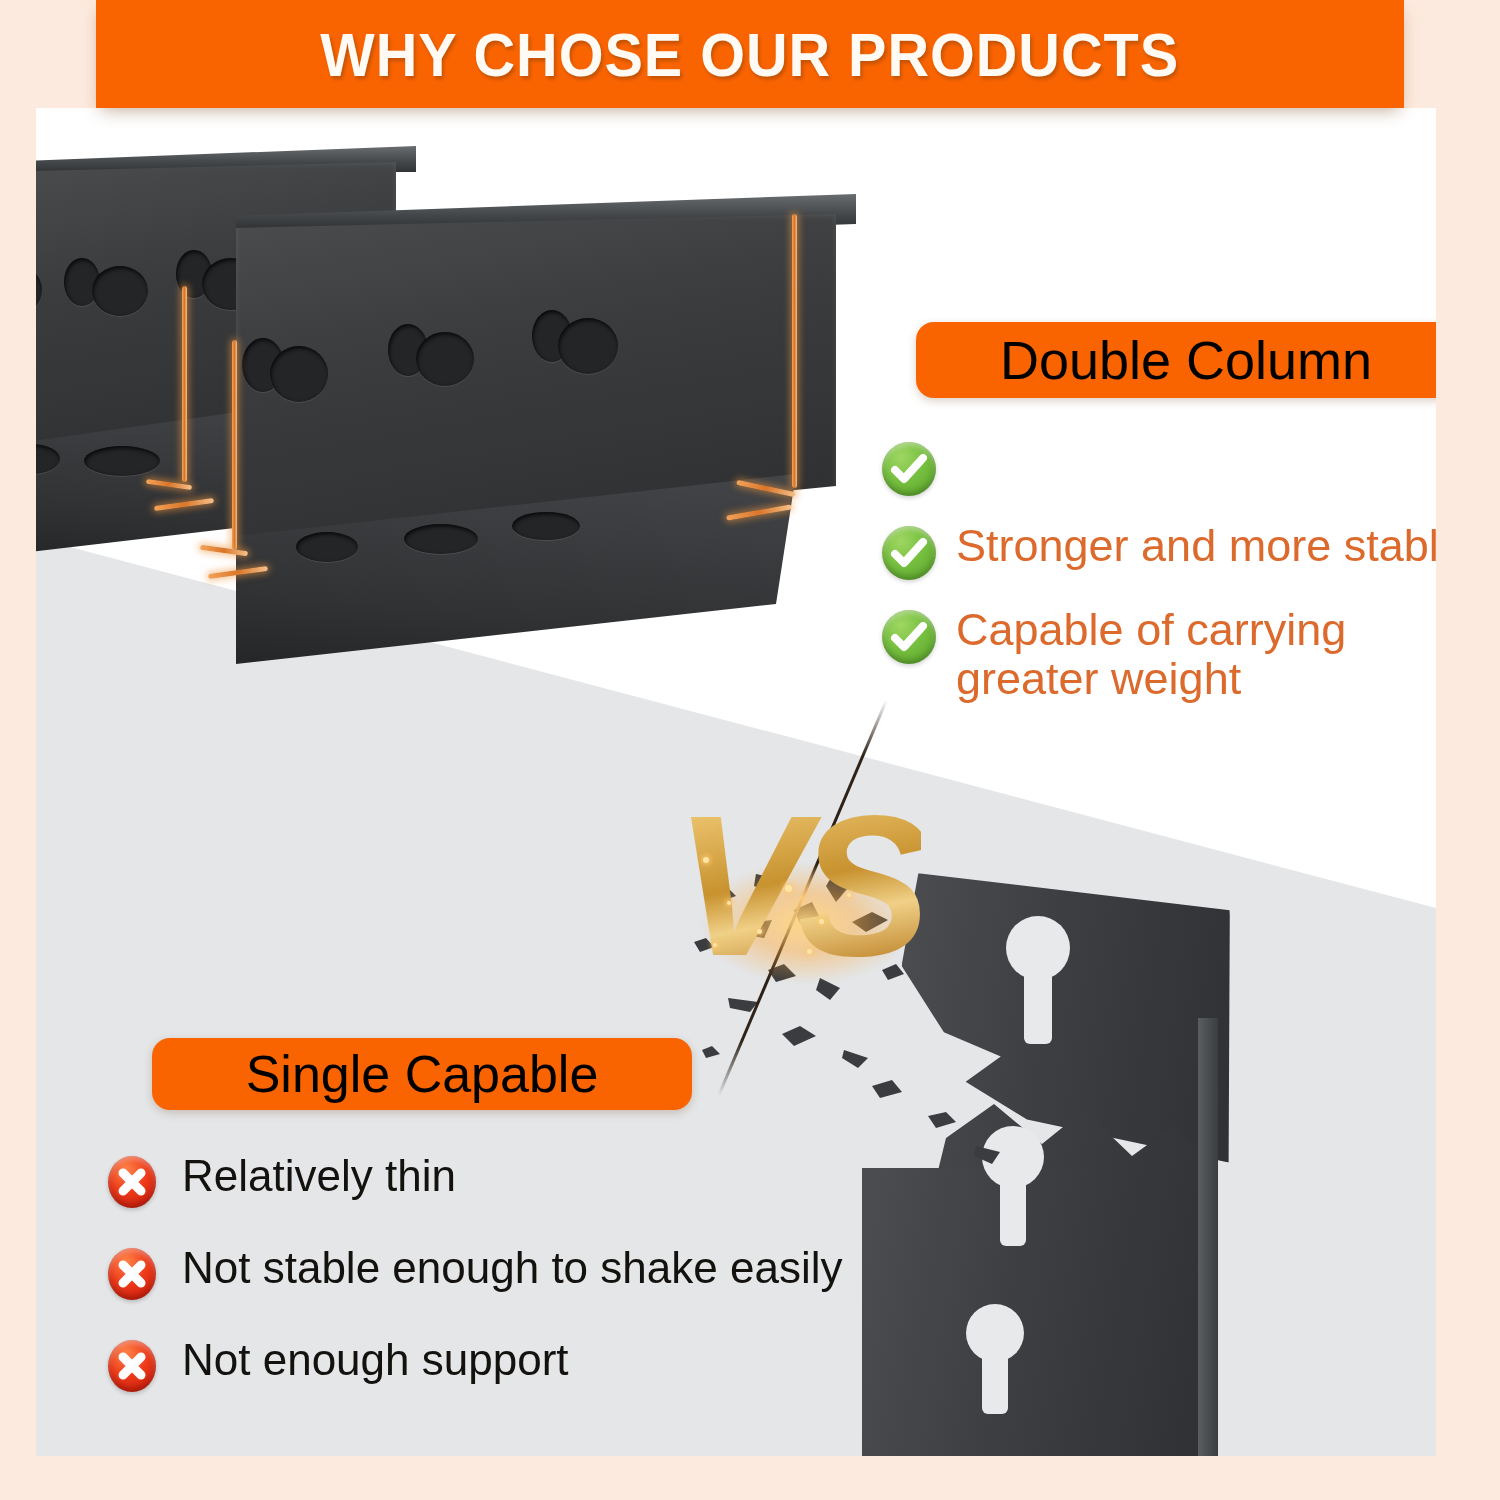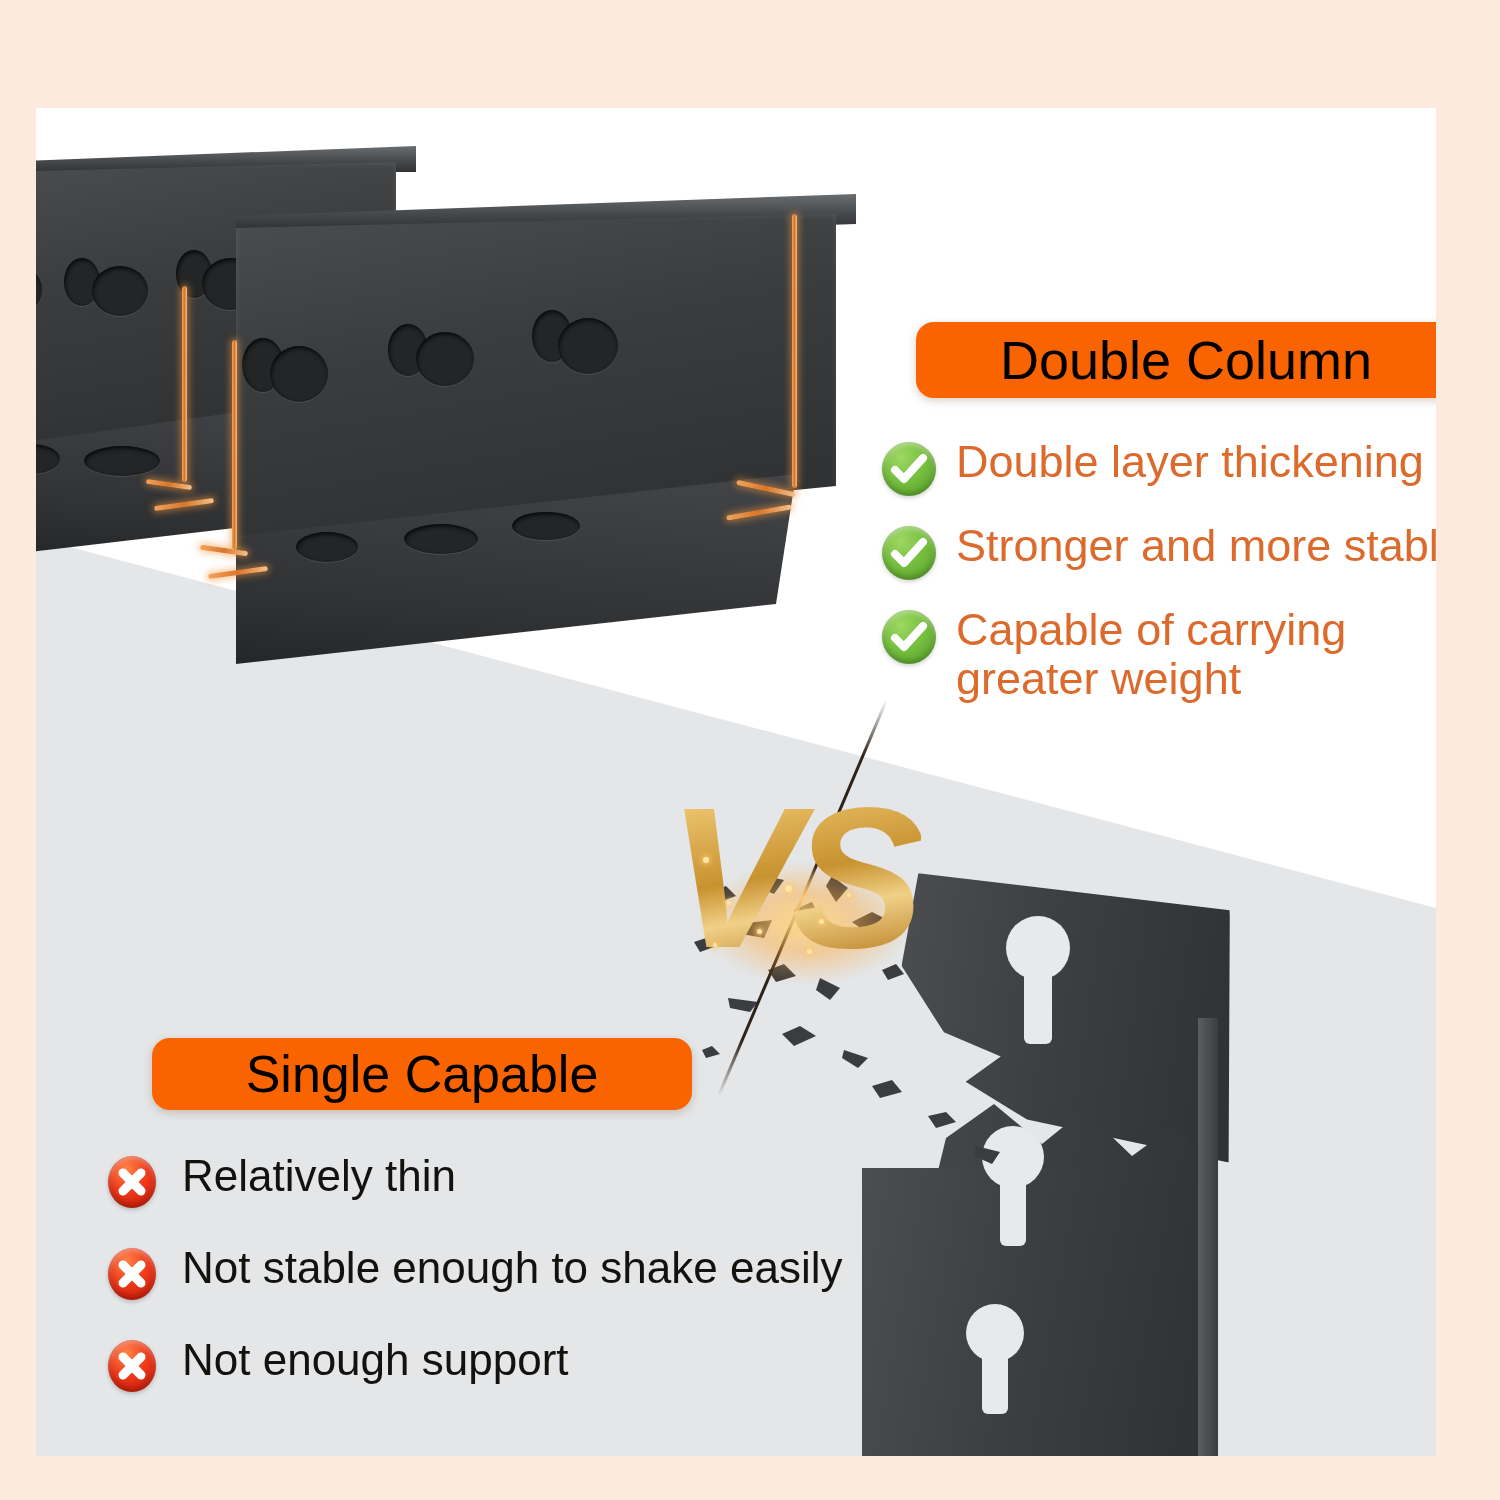--- a/index.html
+++ b/index.html
@@ -211,27 +211,27 @@
   }
   .glow{
     position:absolute;
     left:40px; top:110px;
     width:210px; height:120px;
     background:radial-gradient(ellipse at center, rgba(255,214,130,.95) 0%, rgba(255,170,60,.45) 35%, rgba(255,150,40,0) 72%);
     filter:blur(2px);
   }
   .vs-text{
     position:absolute;
-    left:0; top:0;
+    left:0; top:8px;
     width:260px; height:250px;
     font-size:200px;
     font-weight:bold;
     font-style:italic;
     line-height:250px;
-    text-align:center;
+    text-align:right;
     background:linear-gradient(170deg,#fff3d0 0%,#e8bf68 22%,#c8922f 48%,#f0d087 62%,#b87c22 85%,#8a5a12 100%);
     -webkit-background-clip:text;
     background-clip:text;
     color:transparent;
     letter-spacing:-10px;
     text-shadow:0 0 0 rgba(0,0,0,0);
     font-family:"Liberation Sans", sans-serif;
   }
   .spark{
     position:absolute;
@@ -372,21 +372,20 @@
     </div>
 
     <div class="bullets" id="bullets-pro">
 
       <div class="bullet">
         <div class="badge check">
           <svg viewBox="0 0 54 54">
               <path d="M13 28 L22 37 L41 16" stroke="#ffffff" stroke-width="8" stroke-linecap="round" stroke-linejoin="round" fill="none"></path>
             </svg>
         </div>
-        <div class="bullet-text">Double layer thickening</div>
       </div>
 
       <div class="bullet">
         <div class="badge check">
           <svg viewBox="0 0 54 54">
               <path d="M13 28 L22 37 L41 16" stroke="#ffffff" stroke-width="8" stroke-linecap="round" stroke-linejoin="round" fill="none"></path>
             </svg>
         </div>
         <div class="bullet-text">Stronger and more stable</div>
       </div>
@@ -430,14 +429,17 @@
           <svg viewBox="0 0 48 52">
               <path d="M15 17 L33 35 M33 17 L15 35" stroke="#ffffff" stroke-width="9" stroke-linecap="round" fill="none"></path>
             </svg>
         </div>
         <div class="bullet-text">Not enough support</div>
       </div>
     </div>
 
   </div>
 
+  <div class="banner">
+    <div class="banner-title">WHY CHOSE OUR PRODUCTS</div>
+  </div>
 
 </div>
 
 </body></html>

